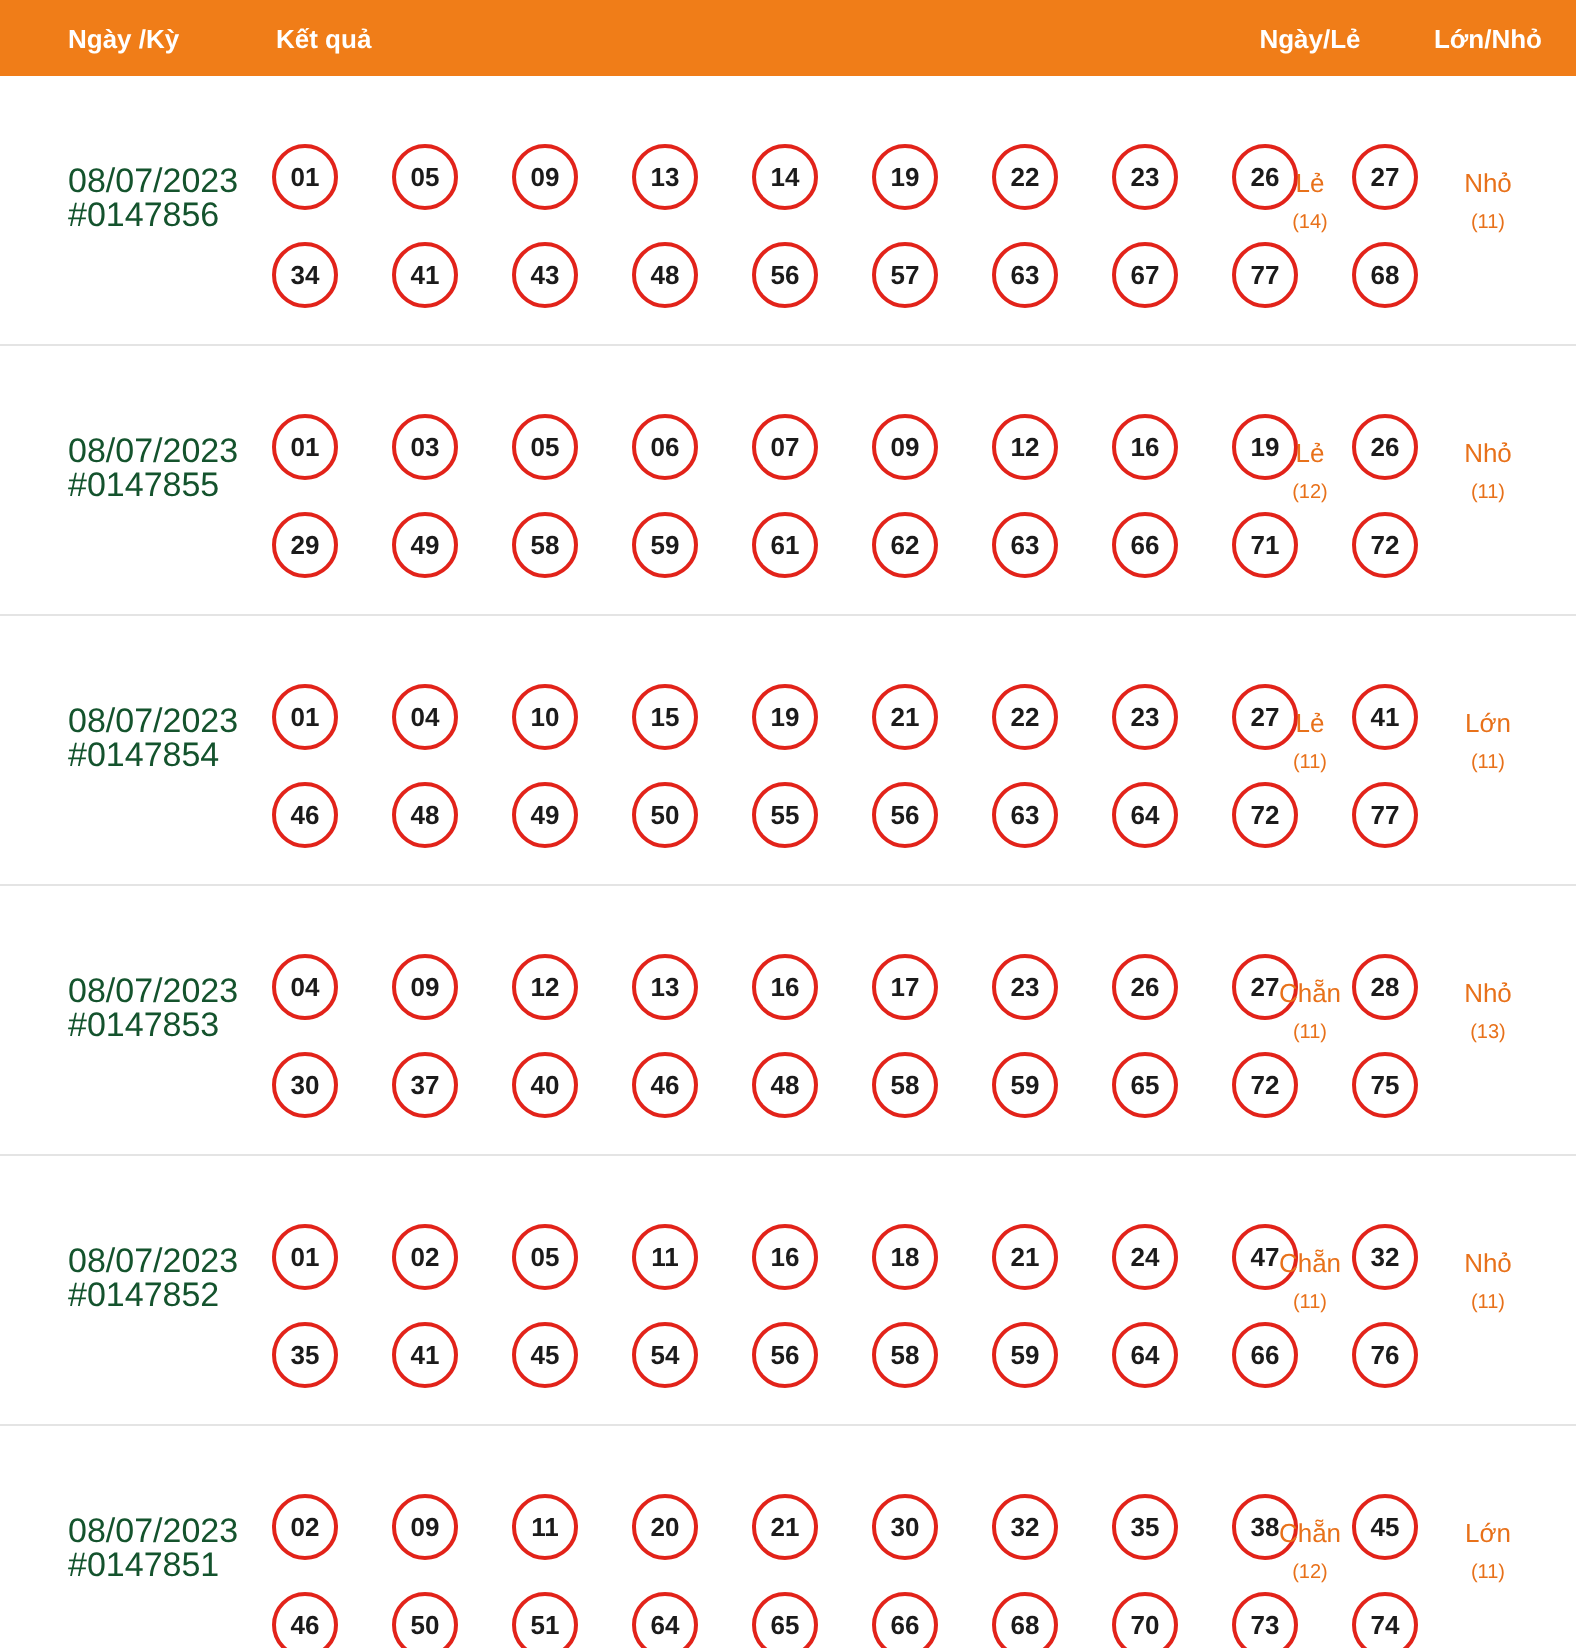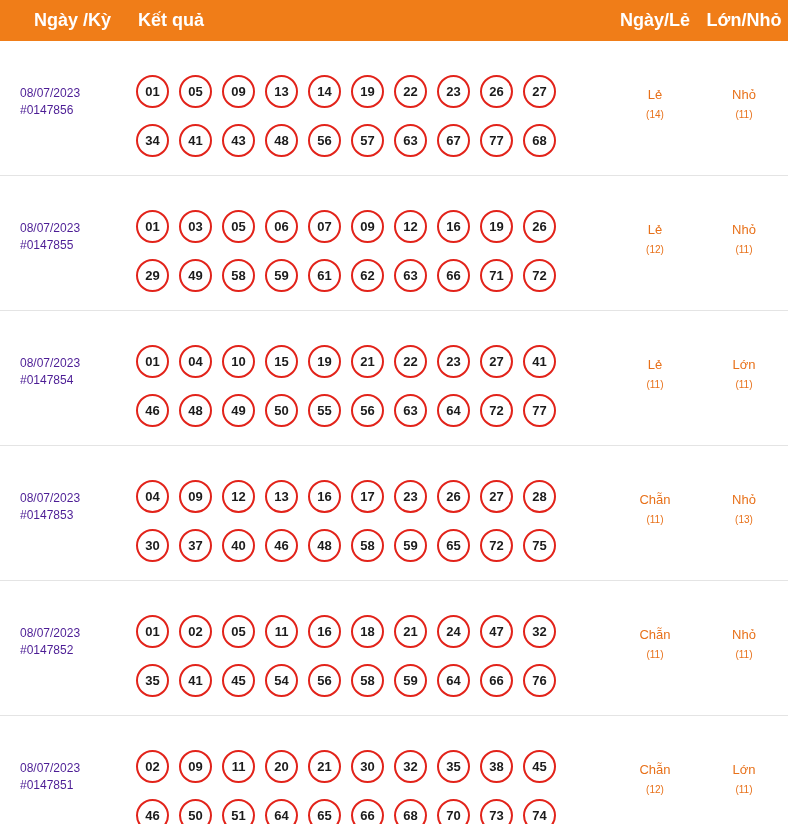--- a/index.html
+++ b/index.html
@@ -17,21 +17,21 @@
     background: #fff;
   }
   table.results {
     width: 788px;
     border-collapse: collapse;
     table-layout: fixed;
   }
   thead th {
     background: #f07d18;
     color: #ffffff;
-    font-size: 18px;
+    font-size: 13px;
     font-weight: bold;
     text-align: left;
     padding: 10px 0 10px 0;
     height: 38px;
     vertical-align: middle;
     border: none;
   }
   th.col-date   { width: 128px; padding-left: 34px; }
   th.col-result { width: 482px; padding-left: 10px; }
   th.col-parity { width: 90px;  text-align: center; padding-left: 0; }
@@ -39,23 +39,23 @@
 
   tbody td {
     border-bottom: 1px solid #e4e4e4;
     vertical-align: top;
     padding: 0;
   }
   tbody tr:last-child td { border-bottom: none; }
 
   td.cell-date {
     padding-top: 44px;
-    padding-left: 20px;
-    color: #4c1d95;
-    font-size: 12px;
+    padding-left: 34px;
+    color: #14532d;
+    font-size: 17px;
     line-height: 17px;
     white-space: nowrap;
   }
   td.cell-result {
     padding-top: 34px;
     padding-bottom: 18px;
     padding-left: 8px;
   }
   td.cell-parity, td.cell-size {
     padding-top: 44px;
@@ -63,21 +63,21 @@
     color: #e8711a;
     font-size: 13px;
     line-height: 20px;
   }
   td.cell-parity .main, td.cell-size .main { display: block; font-weight: normal; }
   td.cell-parity .count, td.cell-size .count { display: block; font-size: 10px; }
 
   .ball-row {
     display: flex;
     flex-direction: row;
-    gap: 10px;
+    gap: 27px;
     margin-bottom: 16px;
   }
   .ball-row:last-child { margin-bottom: 0; align-items: flex-end; }
   .ball {
     width: 33px;
     height: 33px;
     border-radius: 50%;
     border: 2px solid #e2231a;
     color: #1b1b1b;
     font-size: 13px;

